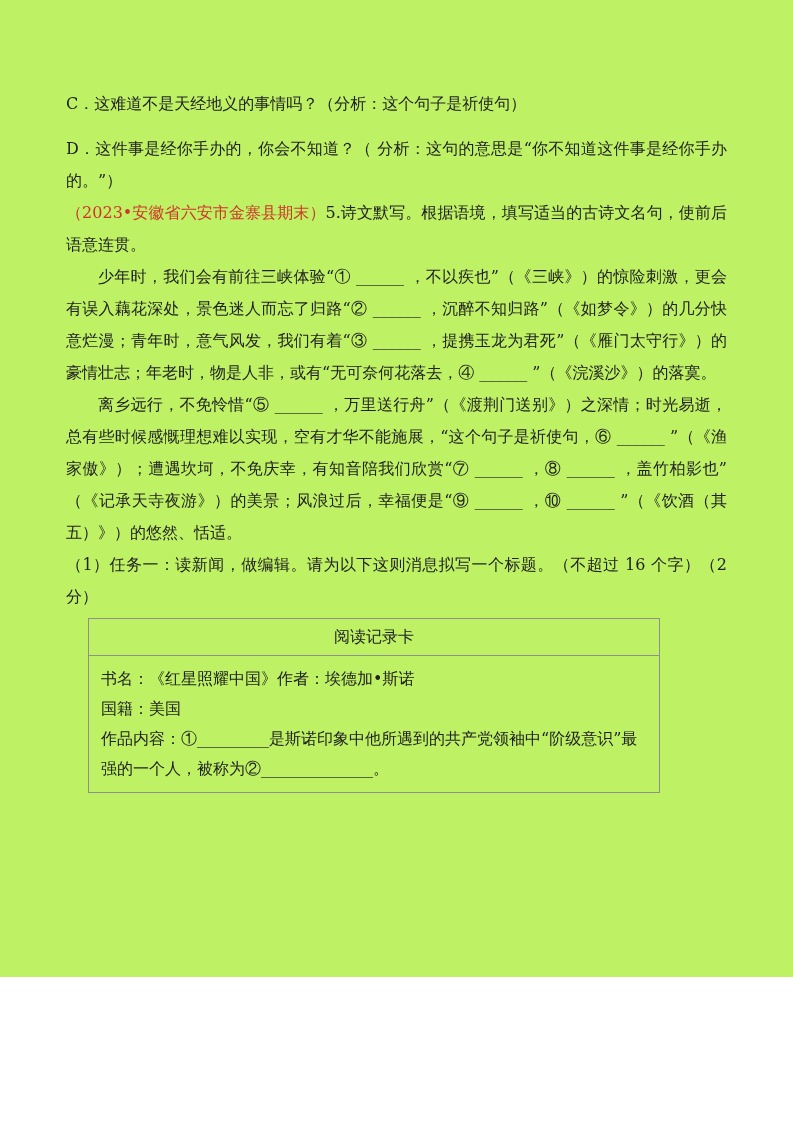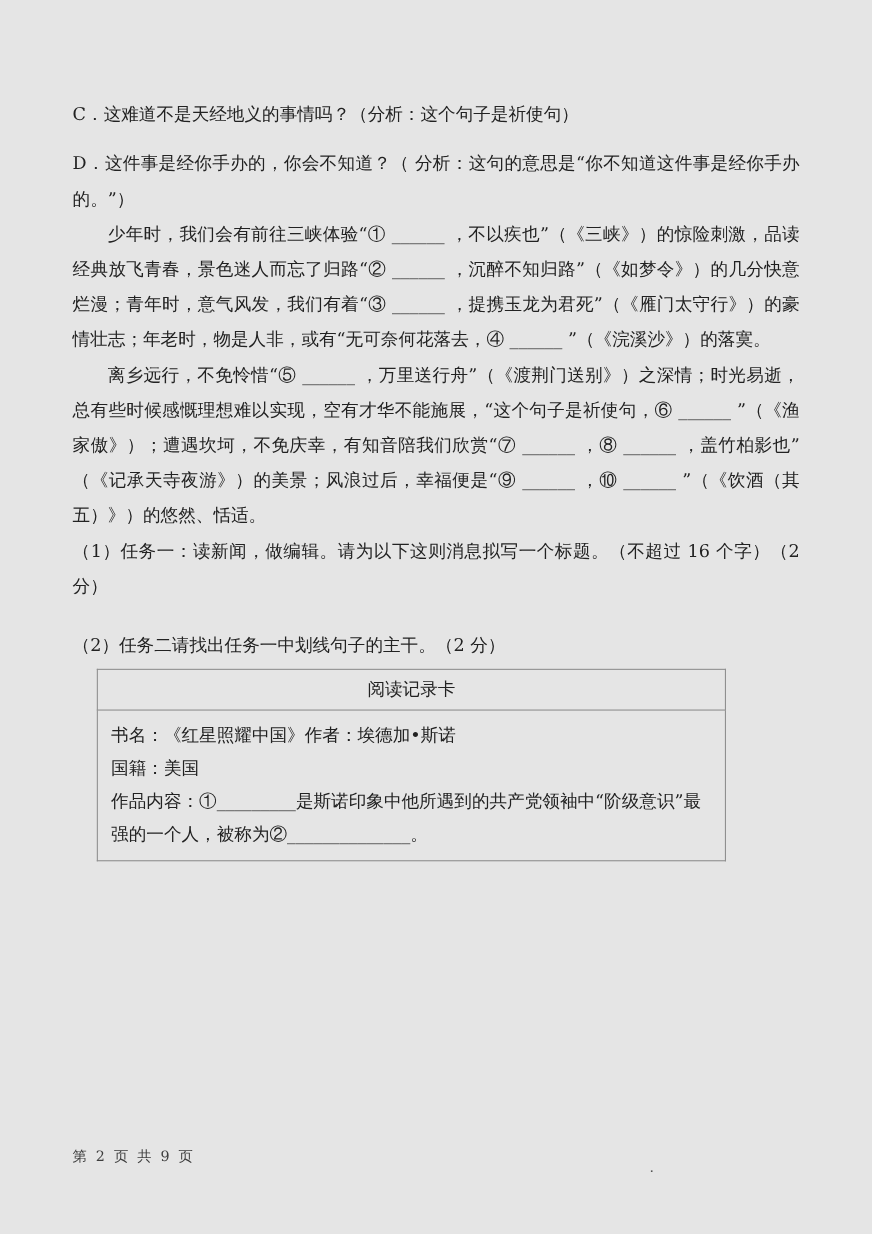--- a/index.html
+++ b/index.html
@@ -1,19 +1,19 @@
 <!DOCTYPE html>
 <html lang="zh" style="--accent-red: #cf352b; --text: #222222; --table-border: #8f8f8f;"><head>
 <meta charset="utf-8">
 <style>
   html,body{margin:0;padding:0;background:#ffffff;}
   .page{
     position:relative;
-    width:793px;height:1122px;
-    background:#e5e5e5;
+    width:793px;height:977px;
+    background:#bef264;
     box-sizing:border-box;
     padding:88px 66px 0 66px;
     font-family:"DejaVu Serif","Liberation Serif",serif;
     font-size:16px;
     line-height:32px;
     color:var(--text,#222222);
     text-align:justify;
     overflow:hidden;
   }
   p{margin:0;padding:0;}
@@ -59,26 +59,26 @@
   }
 </style>
 </head>
 <body>
 
 <div class="page">
 
   <p class="opt-c">C．这难道不是天经地义的事情吗？（分析：这个句子是祈使句）</p>
   <p>D．这件事是经你手办的，你会不知道？（ 分析：这句的意思是“你不知道这件事是经你手办的。”）</p>
 
-  <p class="indent">少年时，我们会有前往三峡体验“① ______ ，不以疾也”（《三峡》）的惊险刺激，品读经典放飞青春，景色迷人而忘了归路“② ______ ，沉醉不知归路”（《如梦令》）的几分快意烂漫；青年时，意气风发，我们有着“③ ______ ，提携玉龙为君死”（《雁门太守行》）的豪情壮志；年老时，物是人非，或有“无可奈何花落去，④ ______ ”（《浣溪沙》）的落寞。</p>
+  <p><span class="red">（2023•安徽省六安市金寨县期末）</span><span>5.诗文默写。根据语境，填写适当的古诗文名句，使前后语意连贯。</span></p>
+  <p class="indent">少年时，我们会有前往三峡体验“① ______ ，不以疾也”（《三峡》）的惊险刺激，更会有误入藕花深处，景色迷人而忘了归路“② ______ ，沉醉不知归路”（《如梦令》）的几分快意烂漫；青年时，意气风发，我们有着“③ ______ ，提携玉龙为君死”（《雁门太守行》）的豪情壮志；年老时，物是人非，或有“无可奈何花落去，④ ______ ”（《浣溪沙》）的落寞。</p>
   <p class="indent">离乡远行，不免怜惜“⑤ ______ ，万里送行舟”（《渡荆门送别》）之深情；时光易逝，总有些时候感慨理想难以实现，空有才华不能施展，“这个句子是祈使句，⑥ ______ ”（《渔家傲》）；遭遇坎坷，不免庆幸，有知音陪我们欣赏“⑦ ______ ，⑧ ______ ，盖竹柏影也”（《记承天寺夜游》）的美景；风浪过后，幸福便是“⑨ ______ ，⑩ ______ ”（《饮酒（其五）》）的悠然、恬适。</p>
 
   <p>（1）任务一：读新闻，做编辑。请为以下这则消息拟写一个标题。（不超过 16 个字）（2 分）</p>
 
-  <p class="gap-task2">（2）任务二请找出任务一中划线句子的主干。（2 分）</p>
 
   <table class="card">
     <tbody>
       <tr>
         <td class="title-cell">阅读记录卡</td>
       </tr>
       <tr>
         <td class="content-cell">
           <div>书名：《红星照耀中国》作者：埃德加•斯诺</div>
           <div>国籍：美国</div>

